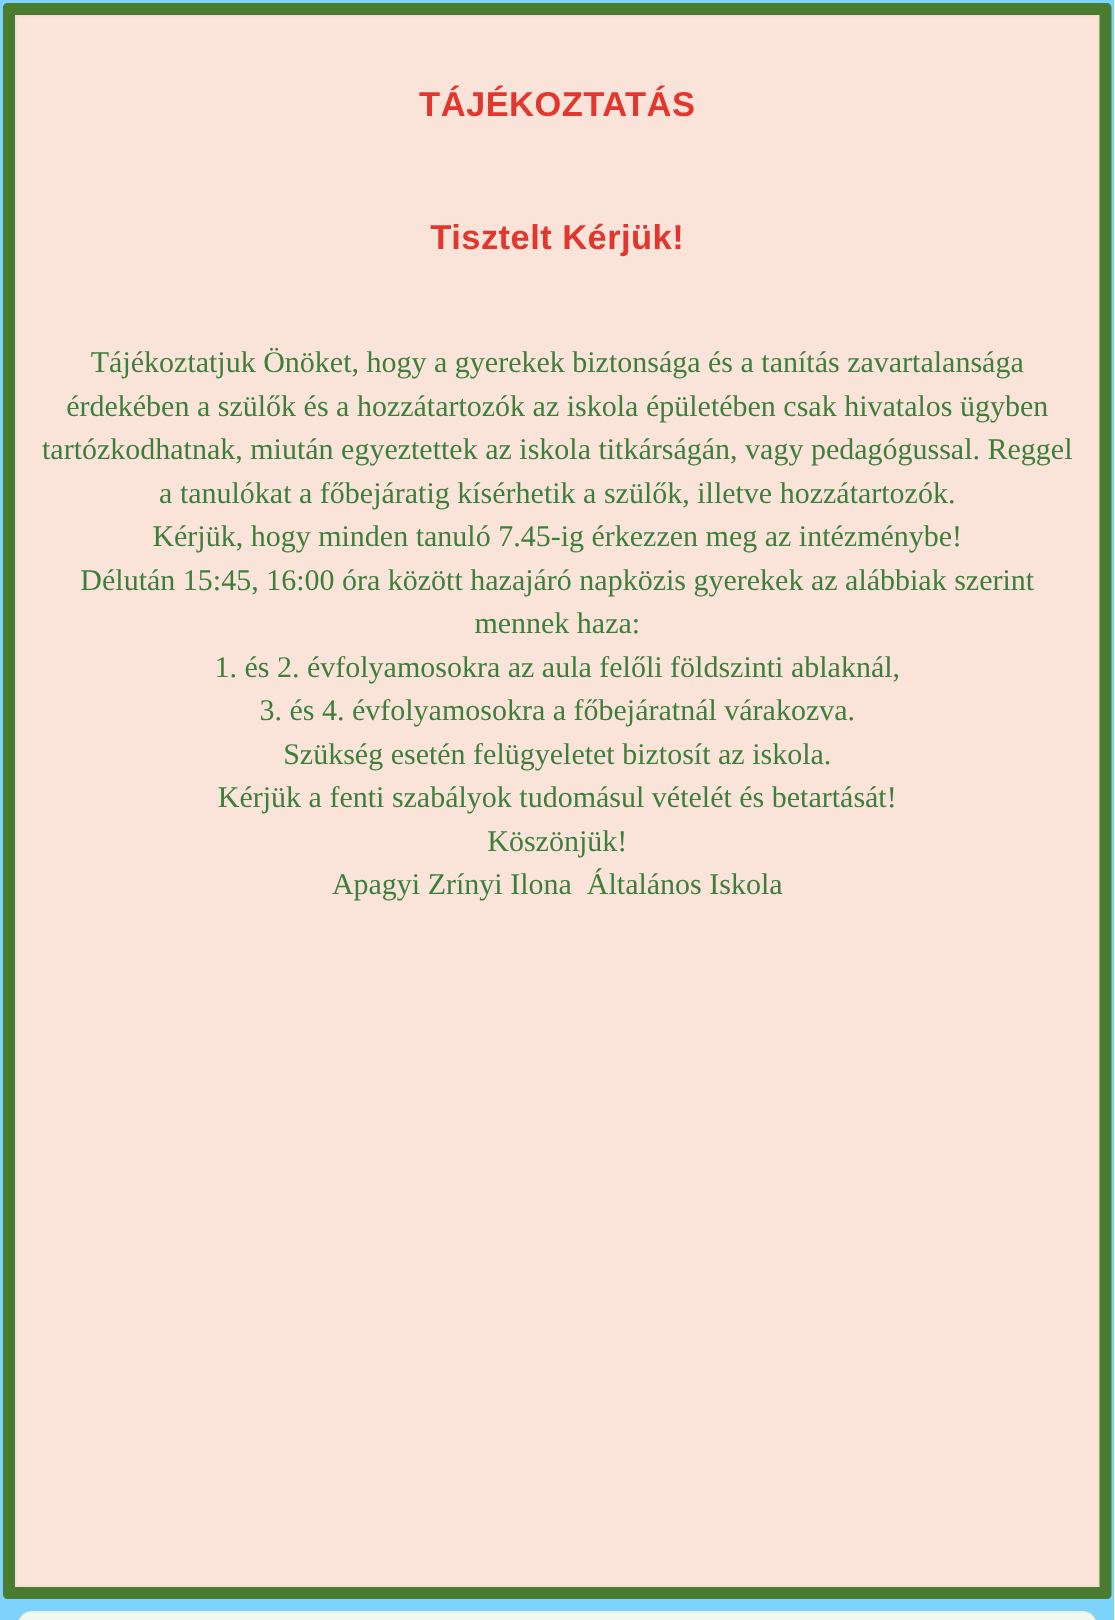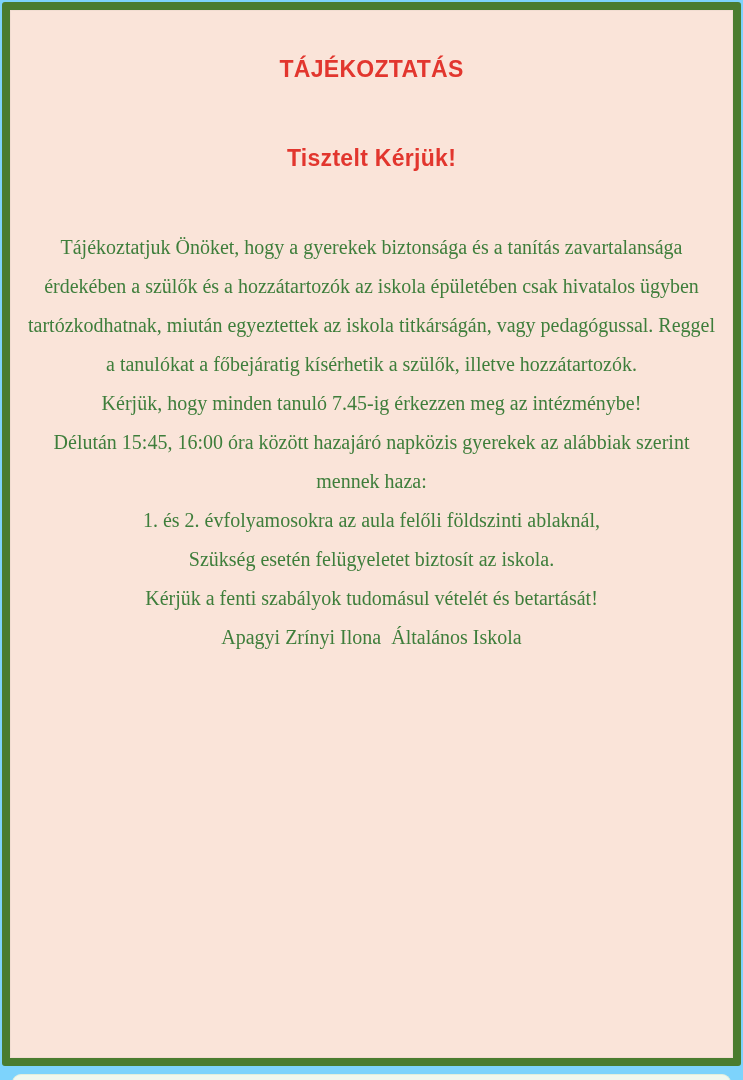--- a/index.html
+++ b/index.html
@@ -34,21 +34,21 @@
     color: #e2362e;
     font-size: 23px;
     letter-spacing: 0.3px;
   }
   .title       { padding-top: 46px; }
   .salutation  { padding-top: 62px; }
   .body-block  { padding-top: 56px; }
   p.line {
     color: #3e7e3b;
     font-size: 20px;
-    line-height: 39px;
+    line-height: 29px;
     margin: 0 auto;
     max-width: 690px;
   }
   p.bold { font-weight: normal; }
   .p4 { margin-top: 15px; text-align: center; }
   .p5 { margin-top: 12px; }
   .p6 { margin-top: 16px; }
   .p7 { margin-top: 50px; }
   .p8 { margin-top: 37px; }
   .p9 { margin-top: 46px; white-space: pre-wrap; }
@@ -71,22 +71,24 @@
 
       <div class="heading title">TÁJÉKOZTATÁS</div>
 
       <div class="heading salutation">Tisztelt Kérjük!</div>
 
       <div class="body-block">
         <p class="line p0">Tájékoztatjuk Önöket, hogy a gyerekek biztonsága és a tanítás zavartalansága érdekében a szülők és a hozzátartozók az iskola épületében csak hivatalos ügyben tartózkodhatnak, miután egyeztettek az iskola titkárságán, vagy pedagógussal. Reggel a tanulókat a főbejáratig kísérhetik a szülők, illetve hozzátartozók.</p>
         <p class="line bold p1">Kérjük, hogy minden tanuló 7.45-ig érkezzen meg az intézménybe!</p>
         <p class="line bold p3">Délután 15:45, 16:00 óra között hazajáró napközis gyerekek az alábbiak szerint mennek haza:</p>
         <p class="line p4">1. és 2. évfolyamosokra az aula felőli földszinti ablaknál,</p>
+        <p class="line p5">3. és 4. évfolyamosokra a főbejáratnál várakozva.</p>
         <p class="line bold p6">Szükség esetén felügyeletet biztosít az iskola.</p>
         <p class="line p7">Kérjük a fenti szabályok tudomásul vételét és betartását!</p>
+        <p class="line p8">Köszönjük!</p>
         <p class="line p9">Apagyi Zrínyi Ilona  Általános Iskola</p>
       </div>
 
     </div>
   </div>
 
   <div class="next-card-peek"></div>
 </div>
 
 </body></html>

